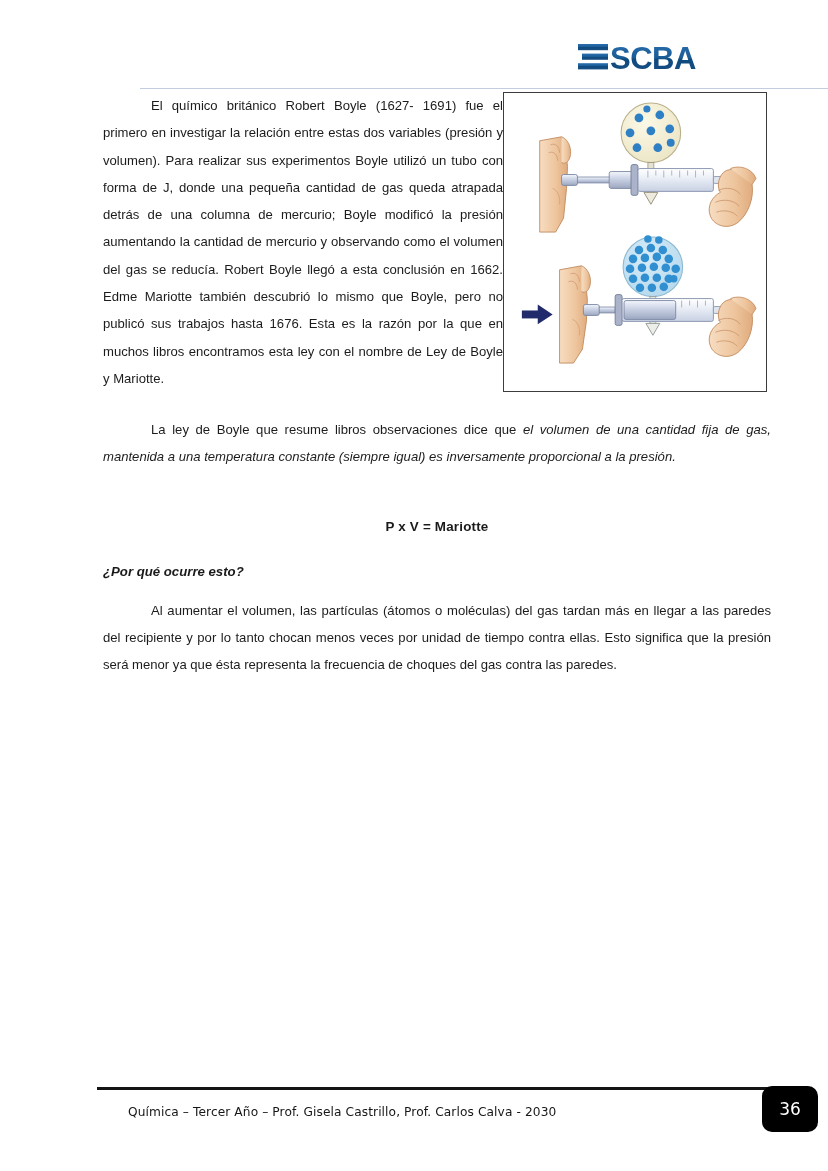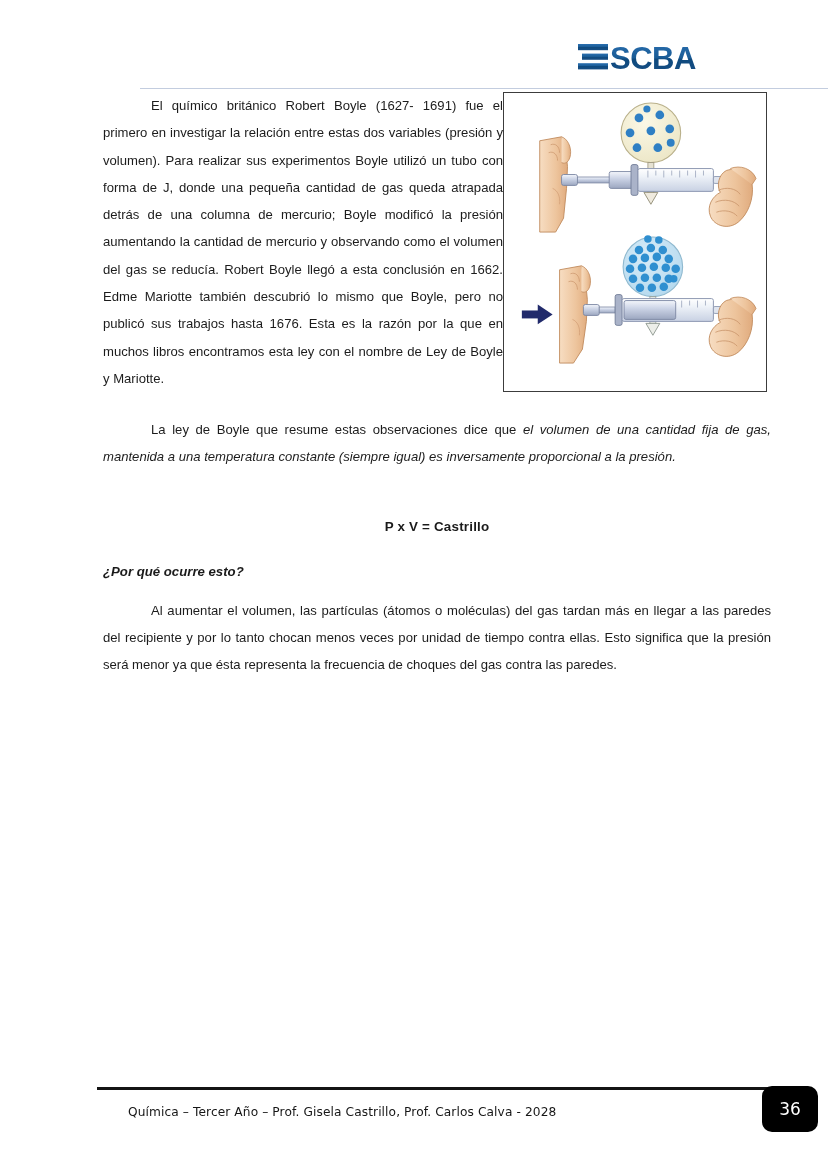--- a/index.html
+++ b/index.html
@@ -352,36 +352,36 @@
         </g>
       </svg>
     </div>
   </div>
 
   <p class="body-text"><span class="indent"></span><span>El químico británico Robert Boyle (1627- 1691) fue el primero en investigar la relación entre estas dos variables (presión y volumen). Para realizar sus experimentos Boyle utilizó un tubo con forma de J, donde una pequeña cantidad de gas queda atrapada detrás de una columna de mercurio; Boyle modificó la presión aumentando la cantidad de mercurio y observando como el volumen del gas se reducía.  Robert Boyle llegó a esta conclusión en 1662. Edme Mariotte también descubrió lo mismo que Boyle, pero no publicó sus trabajos hasta 1676. Esta es la razón por la que en muchos libros encontramos esta ley con el nombre de Ley de Boyle y Mariotte.</span></p>
 
   <div style="clear: both;"></div>
   <div class="gap-md"></div>
 
-  <p class="body-text"><span class="indent"></span><span>La ley de Boyle que resume estas observaciones dice que </span><span class="strong-italic">el volumen de una cantidad fija de gas, mantenida a una temperatura constante (siempre igual) es inversamente proporcional a la presión.</span></p>
+  <p class="body-text"><span class="indent"></span><span>La ley de Boyle que resume libros observaciones dice que </span><span class="strong-italic">el volumen de una cantidad fija de gas, mantenida a una temperatura constante (siempre igual) es inversamente proporcional a la presión.</span></p>
 
   <div class="gap-md"></div>
 
 
   <div class="gap-lg"></div>
 
-  <p class="formula-line">P x V = Castrillo</p>
+  <p class="formula-line">P x V = Mariotte</p>
 
   <div class="gap-md"></div>
 
   <p class="question-heading">¿Por qué ocurre esto?</p>
 
   <div class="gap-sm"></div>
 
   <p class="body-text"><span class="indent"></span><span>Al aumentar el volumen, las partículas (átomos o moléculas) del gas tardan más en llegar a las paredes del recipiente y por lo tanto chocan menos veces por unidad de tiempo contra ellas. Esto significa que la presión será menor ya que ésta representa la frecuencia de choques del gas contra las paredes.</span></p>
 
 </div>
 
 <div class="page-footer">
   <div class="footer-rule"></div>
-  <div class="footer-text">Química – Tercer Año – Prof. Gisela Castrillo, Prof. Carlos Calva - 2028</div>
+  <div class="footer-text">Química – Tercer Año – Prof. Gisela Castrillo, Prof. Carlos Calva - 2030</div>
   <div class="page-number-box">36</div>
 </div>
 
 </body></html>

